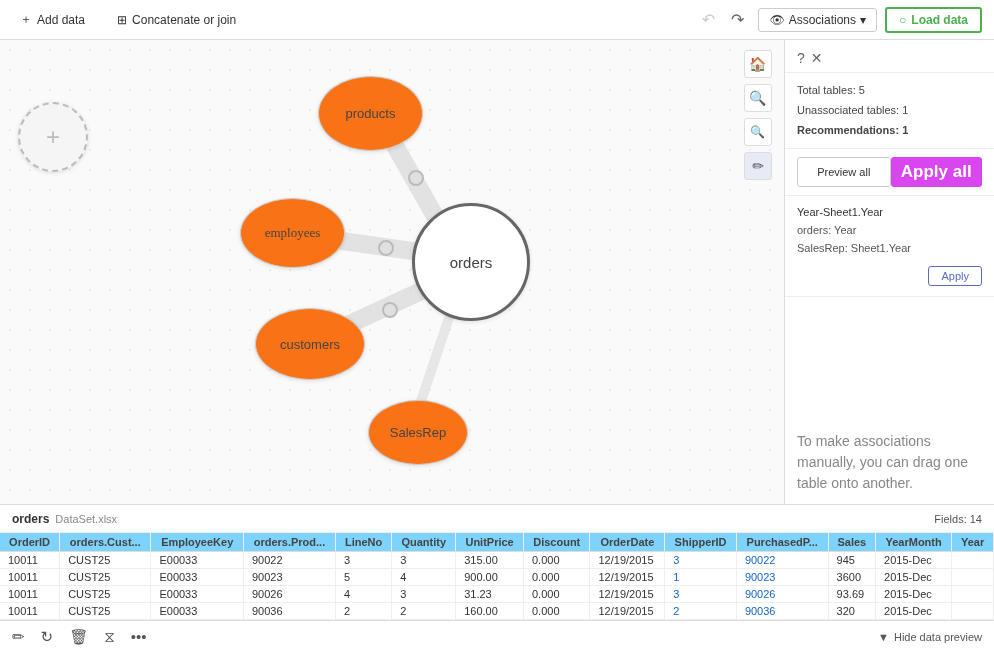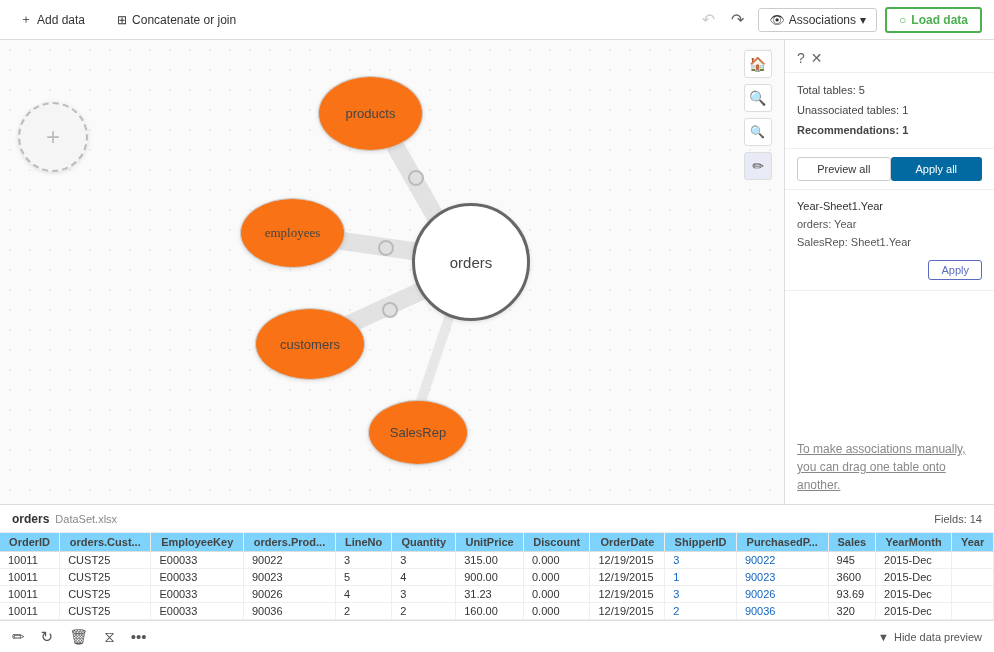--- a/index.html
+++ b/index.html
@@ -56,39 +56,38 @@
     .side-panel-stats div { color: #444; }
 
     .side-panel-actions-row {
       display: flex; padding: 8px 12px; border-bottom: 1px solid #eee; justify-content: flex-end;
     }
     .preview-all-btn {
       flex: 1; border: 1px solid #ccc; background: #fff; padding: 5px 8px;
       border-radius: 3px; cursor: pointer; font-size: 11px; color: #333;
     }
     .apply-all-btn {
-      flex: 1; border: none; background: #0369a1; color: #fff; padding: 5px 8px;
-      border-radius: 3px; cursor: pointer; font-size: 11px;
+      flex: 1; border: none; background: #d946ef; color: #fff; padding: 5px 8px;
+      border-radius: 3px; cursor: pointer; font-size: 17px; font-weight: bold;
     }
 
     .recommendation-card {
       padding: 10px 12px; border-bottom: 1px solid #eee;
     }
     .rec-title { font-weight: 400; font-size: 11px; margin-bottom: 4px; }
     .rec-detail { font-size: 11px; color: #555; line-height: 1.6; }
     .rec-apply-row { display: flex; justify-content: flex-end; margin-top: 8px; }
     .rec-apply-btn {
       border: 1px solid #5c6bc0; background: #fff; color: #5c6bc0;
       padding: 3px 12px; border-radius: 3px; cursor: pointer; font-size: 11px;
     }
 
     .side-panel-footer {
-      padding: 10px 12px; font-size: 12px; color: #888; line-height: 1.5;
+      padding: 10px 12px; font-size: 14px; color: #888; line-height: 1.5;
       margin-top: auto;
-      text-decoration: underline;
     }
 
     
     .canvas-tools {
       position: absolute; right: 12px; top: 10px; display: flex; flex-direction: column; gap: 6px;
     }
     .canvas-tool-btn {
       width: 28px; height: 28px; background: #fff; border: 1px solid #ddd;
       border-radius: 3px; cursor: pointer; display: flex; align-items: center;
       justify-content: center; font-size: 14px; color: #555;

